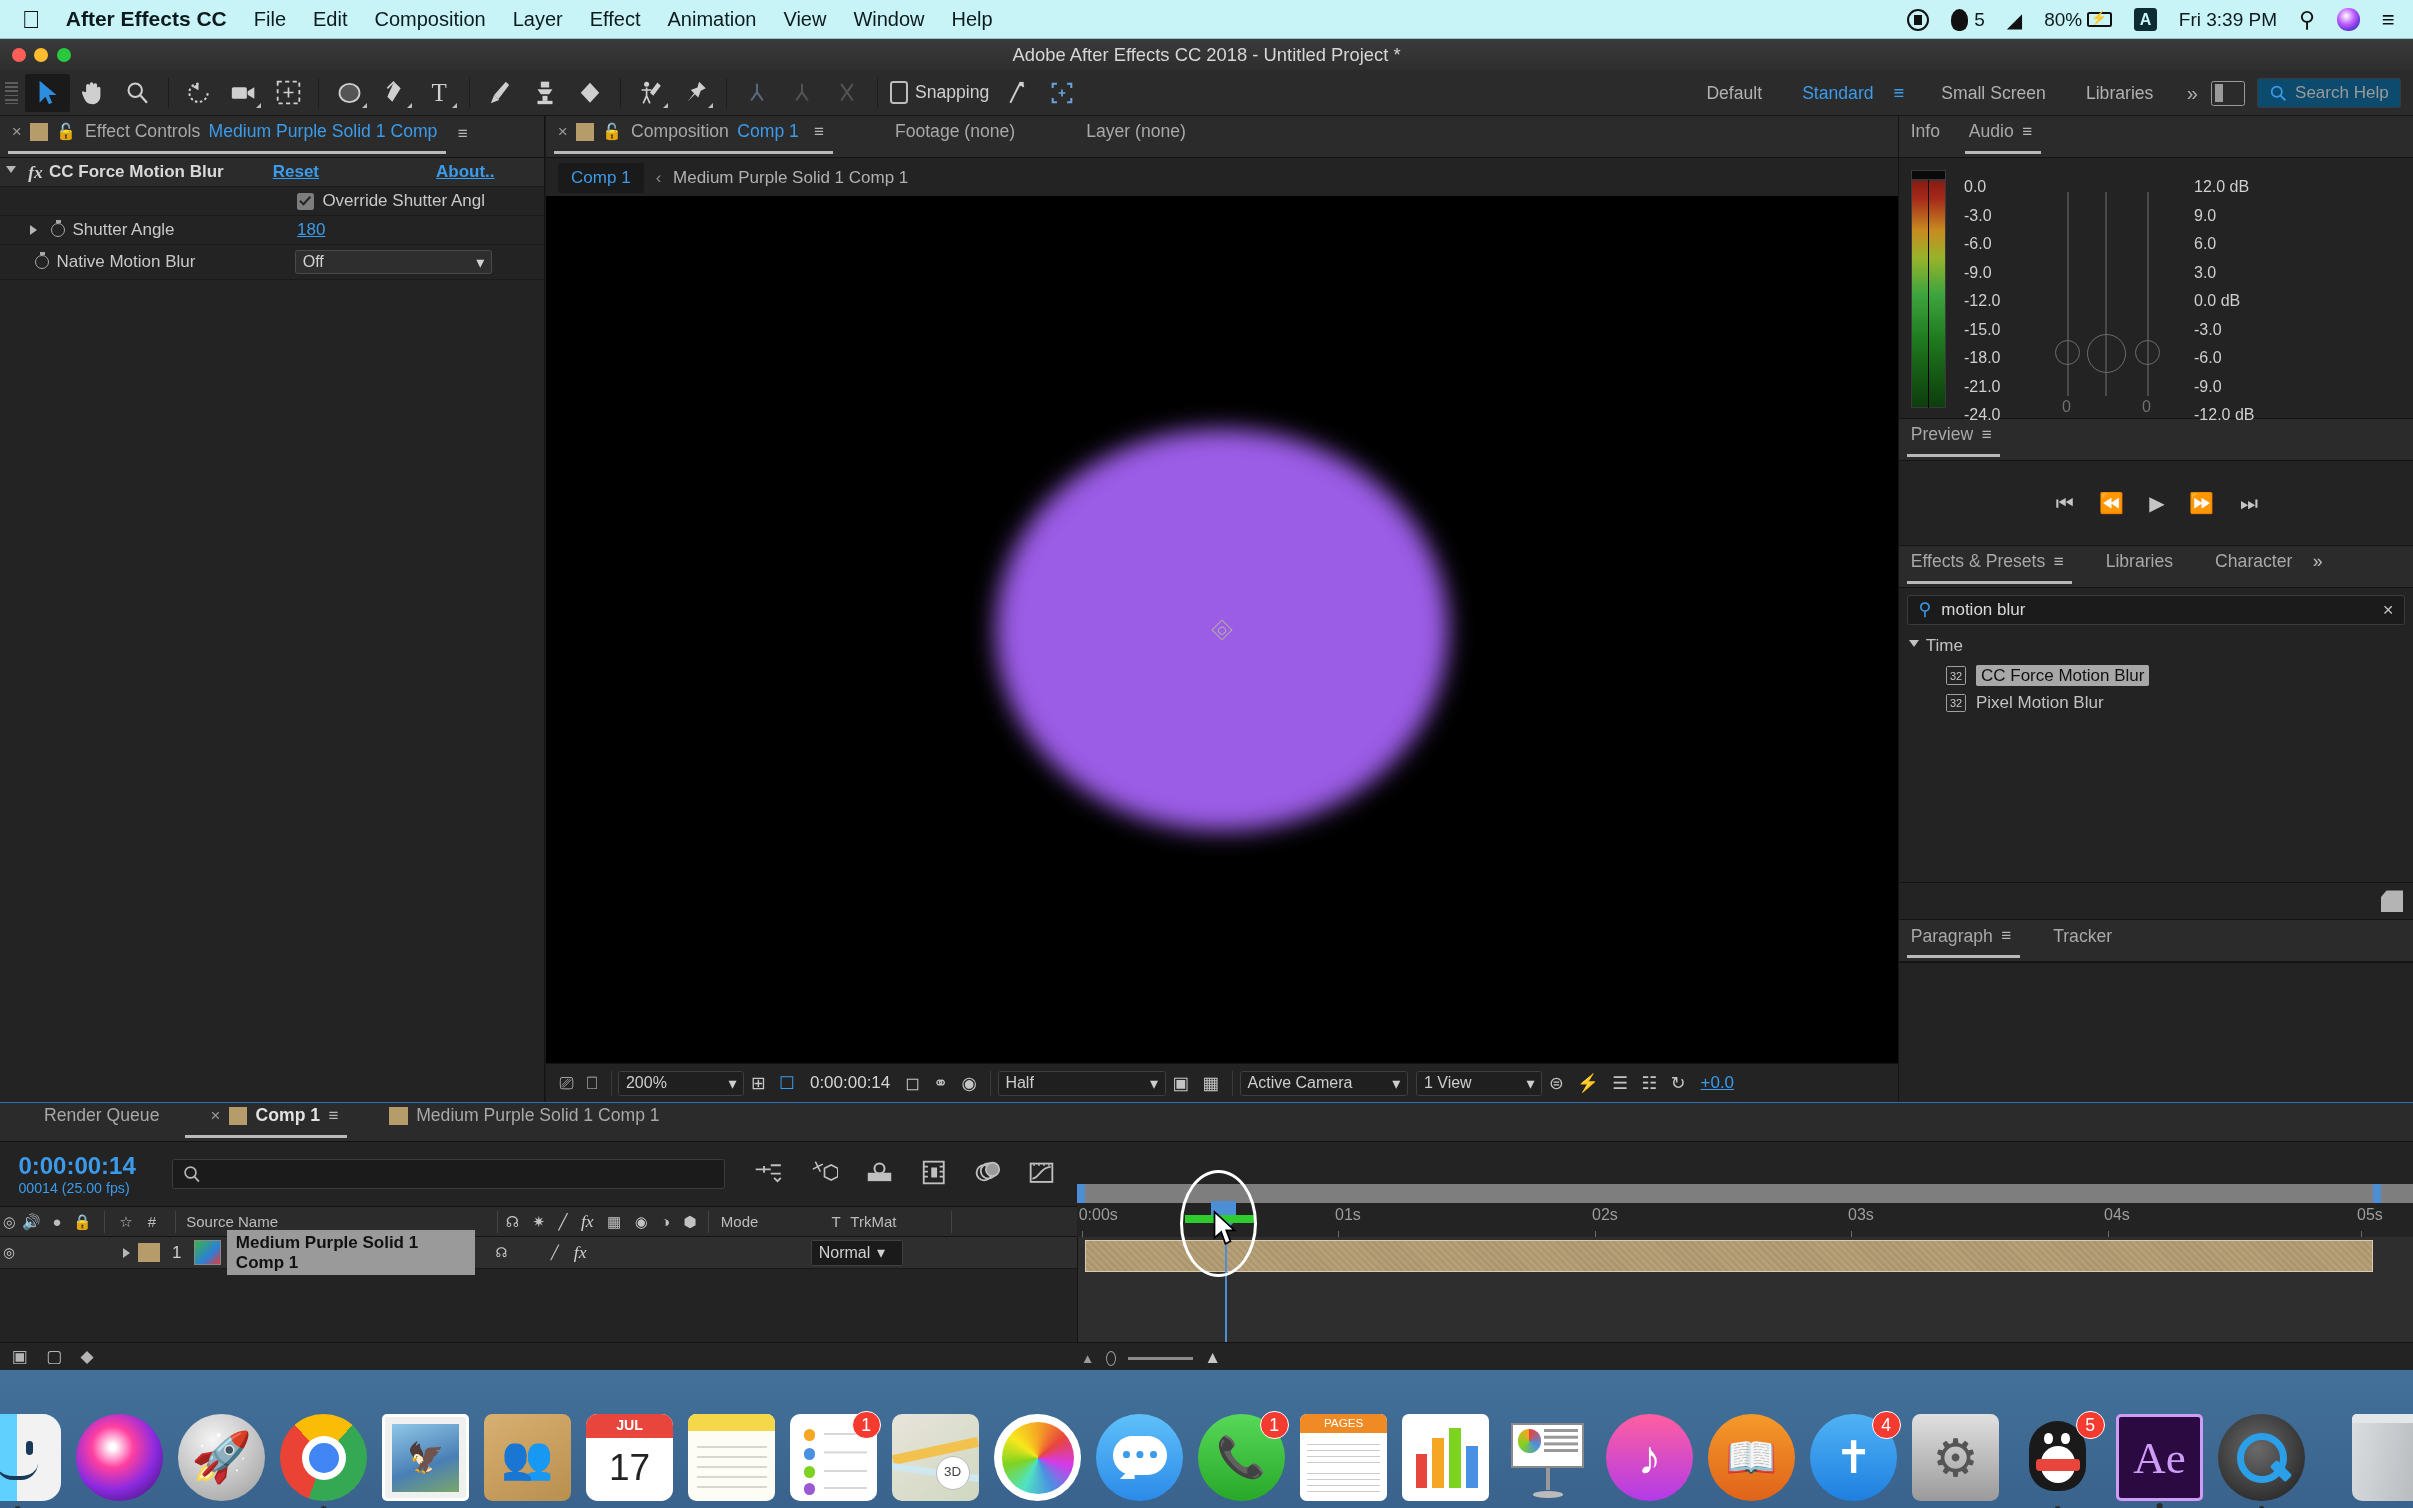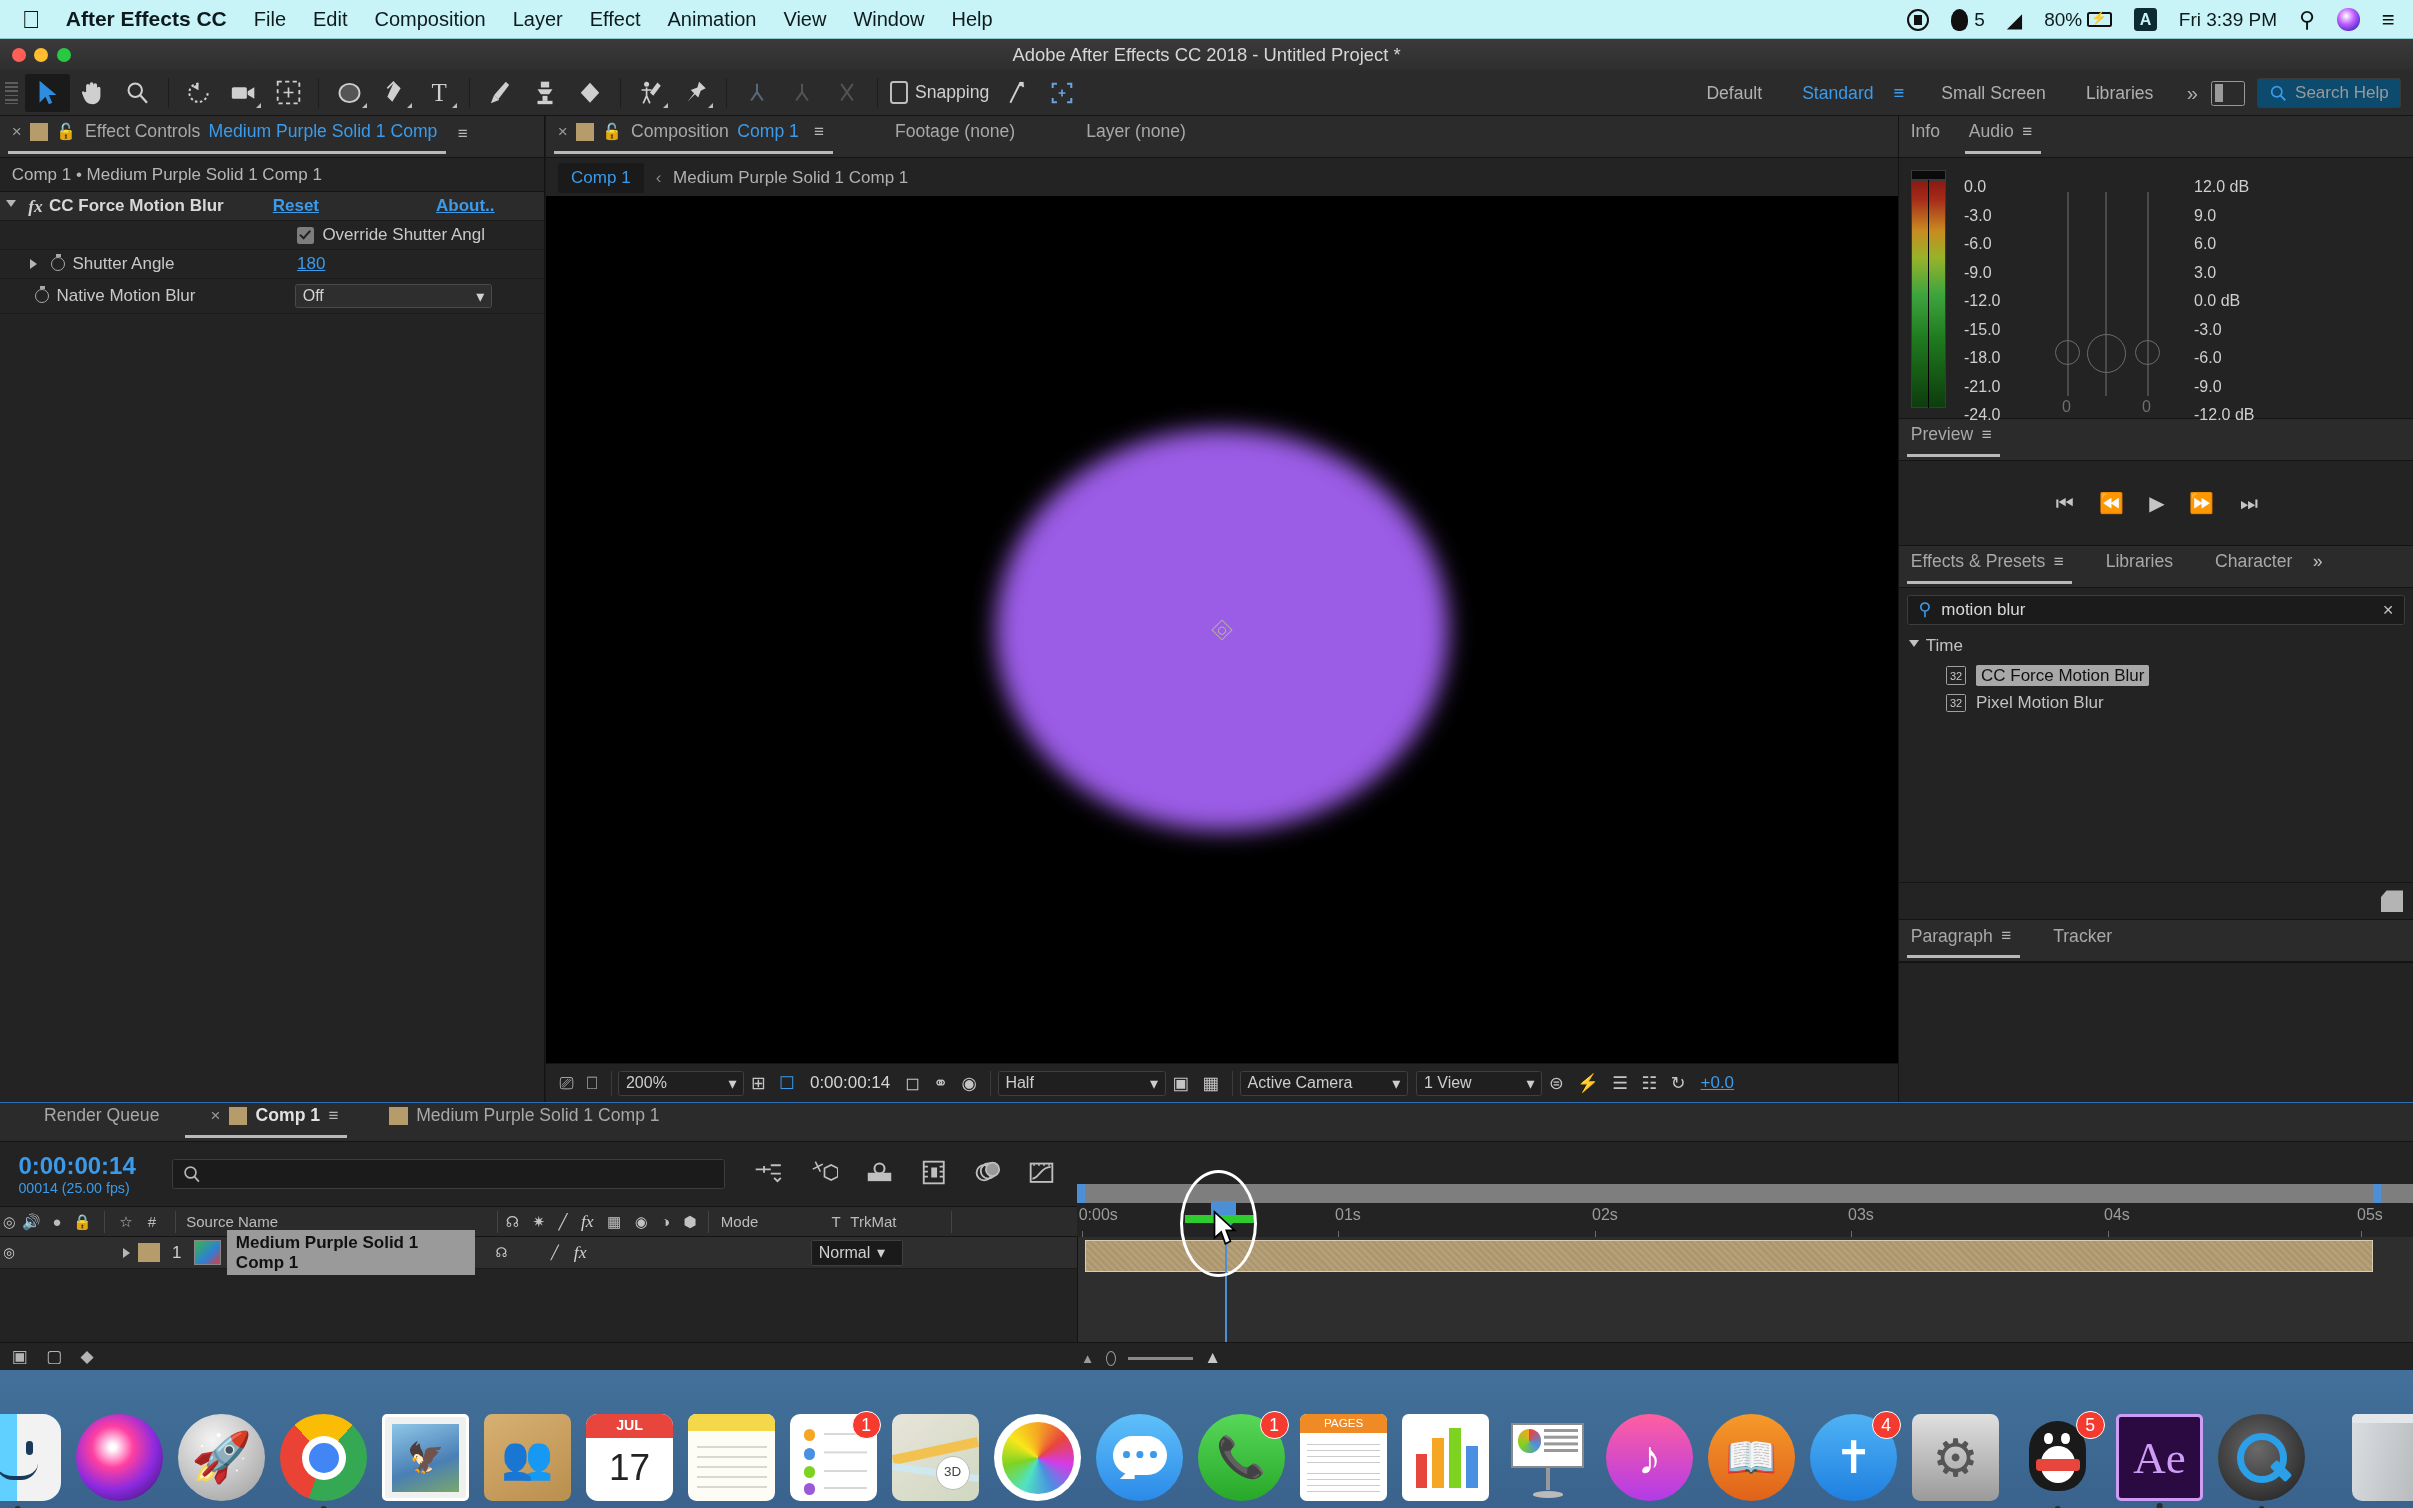--- a/index.html
+++ b/index.html
@@ -424,21 +424,20 @@
         <span class="tab-x">×</span>
         <span class="tab-sw"></span>
         <span class="lock-ic">🔓</span>
         <span>Effect Controls</span>
         <span class="tab-accent">Medium Purple Solid 1 Comp</span>
         <span class="under"></span>
       </div>
       <div class="hamb" style="padding:0 11.7px 13.4px 3.4px;">≡</div>
     </div>
 
-    <div class="fx-sub">Comp 1 • Medium Purple Solid 1 Comp 1</div>
 
     <div class="fx-row head">
       <span style="width:22px;display:flex;justify-content:center;">
           <span class="tri down"></span>
         </span>
       <span class="fxic" style="width:27px;text-align:center;">fx</span>
       <span>CC Force Motion Blur</span>
       <span class="blue" style="margin-left:49px;">Reset</span>
       <span class="blue" style="margin-left:117px;">About..</span>
     </div>

